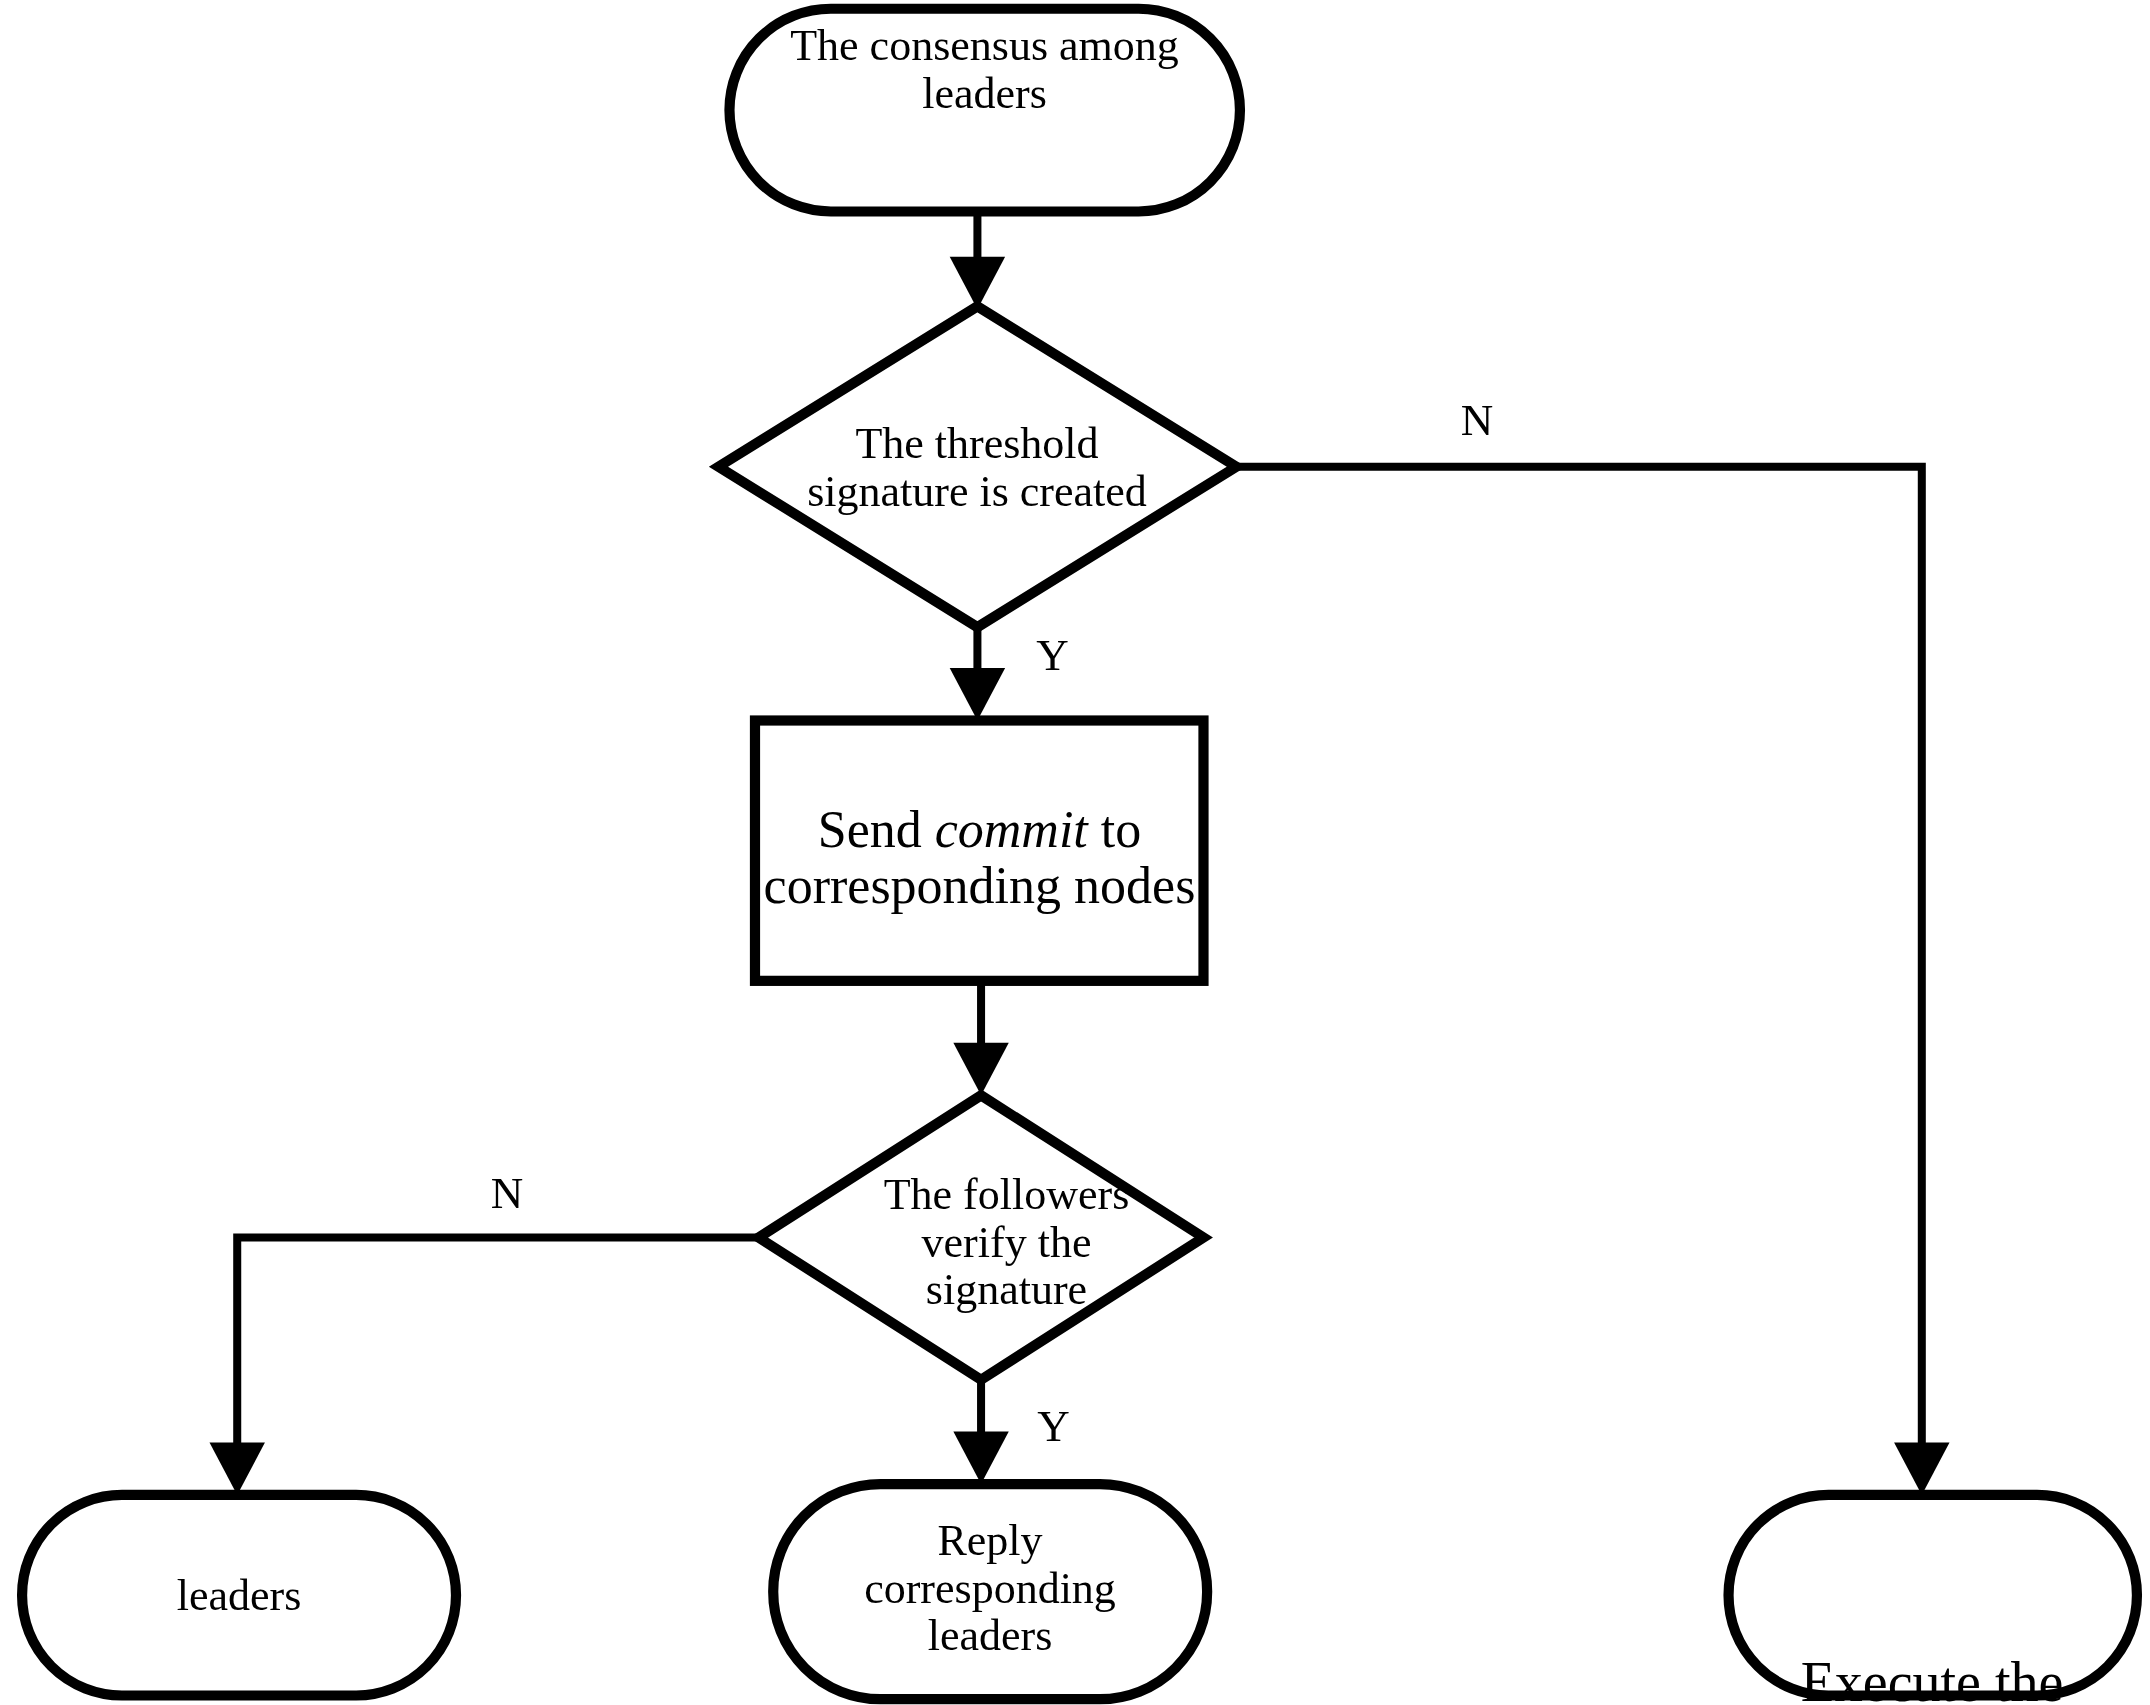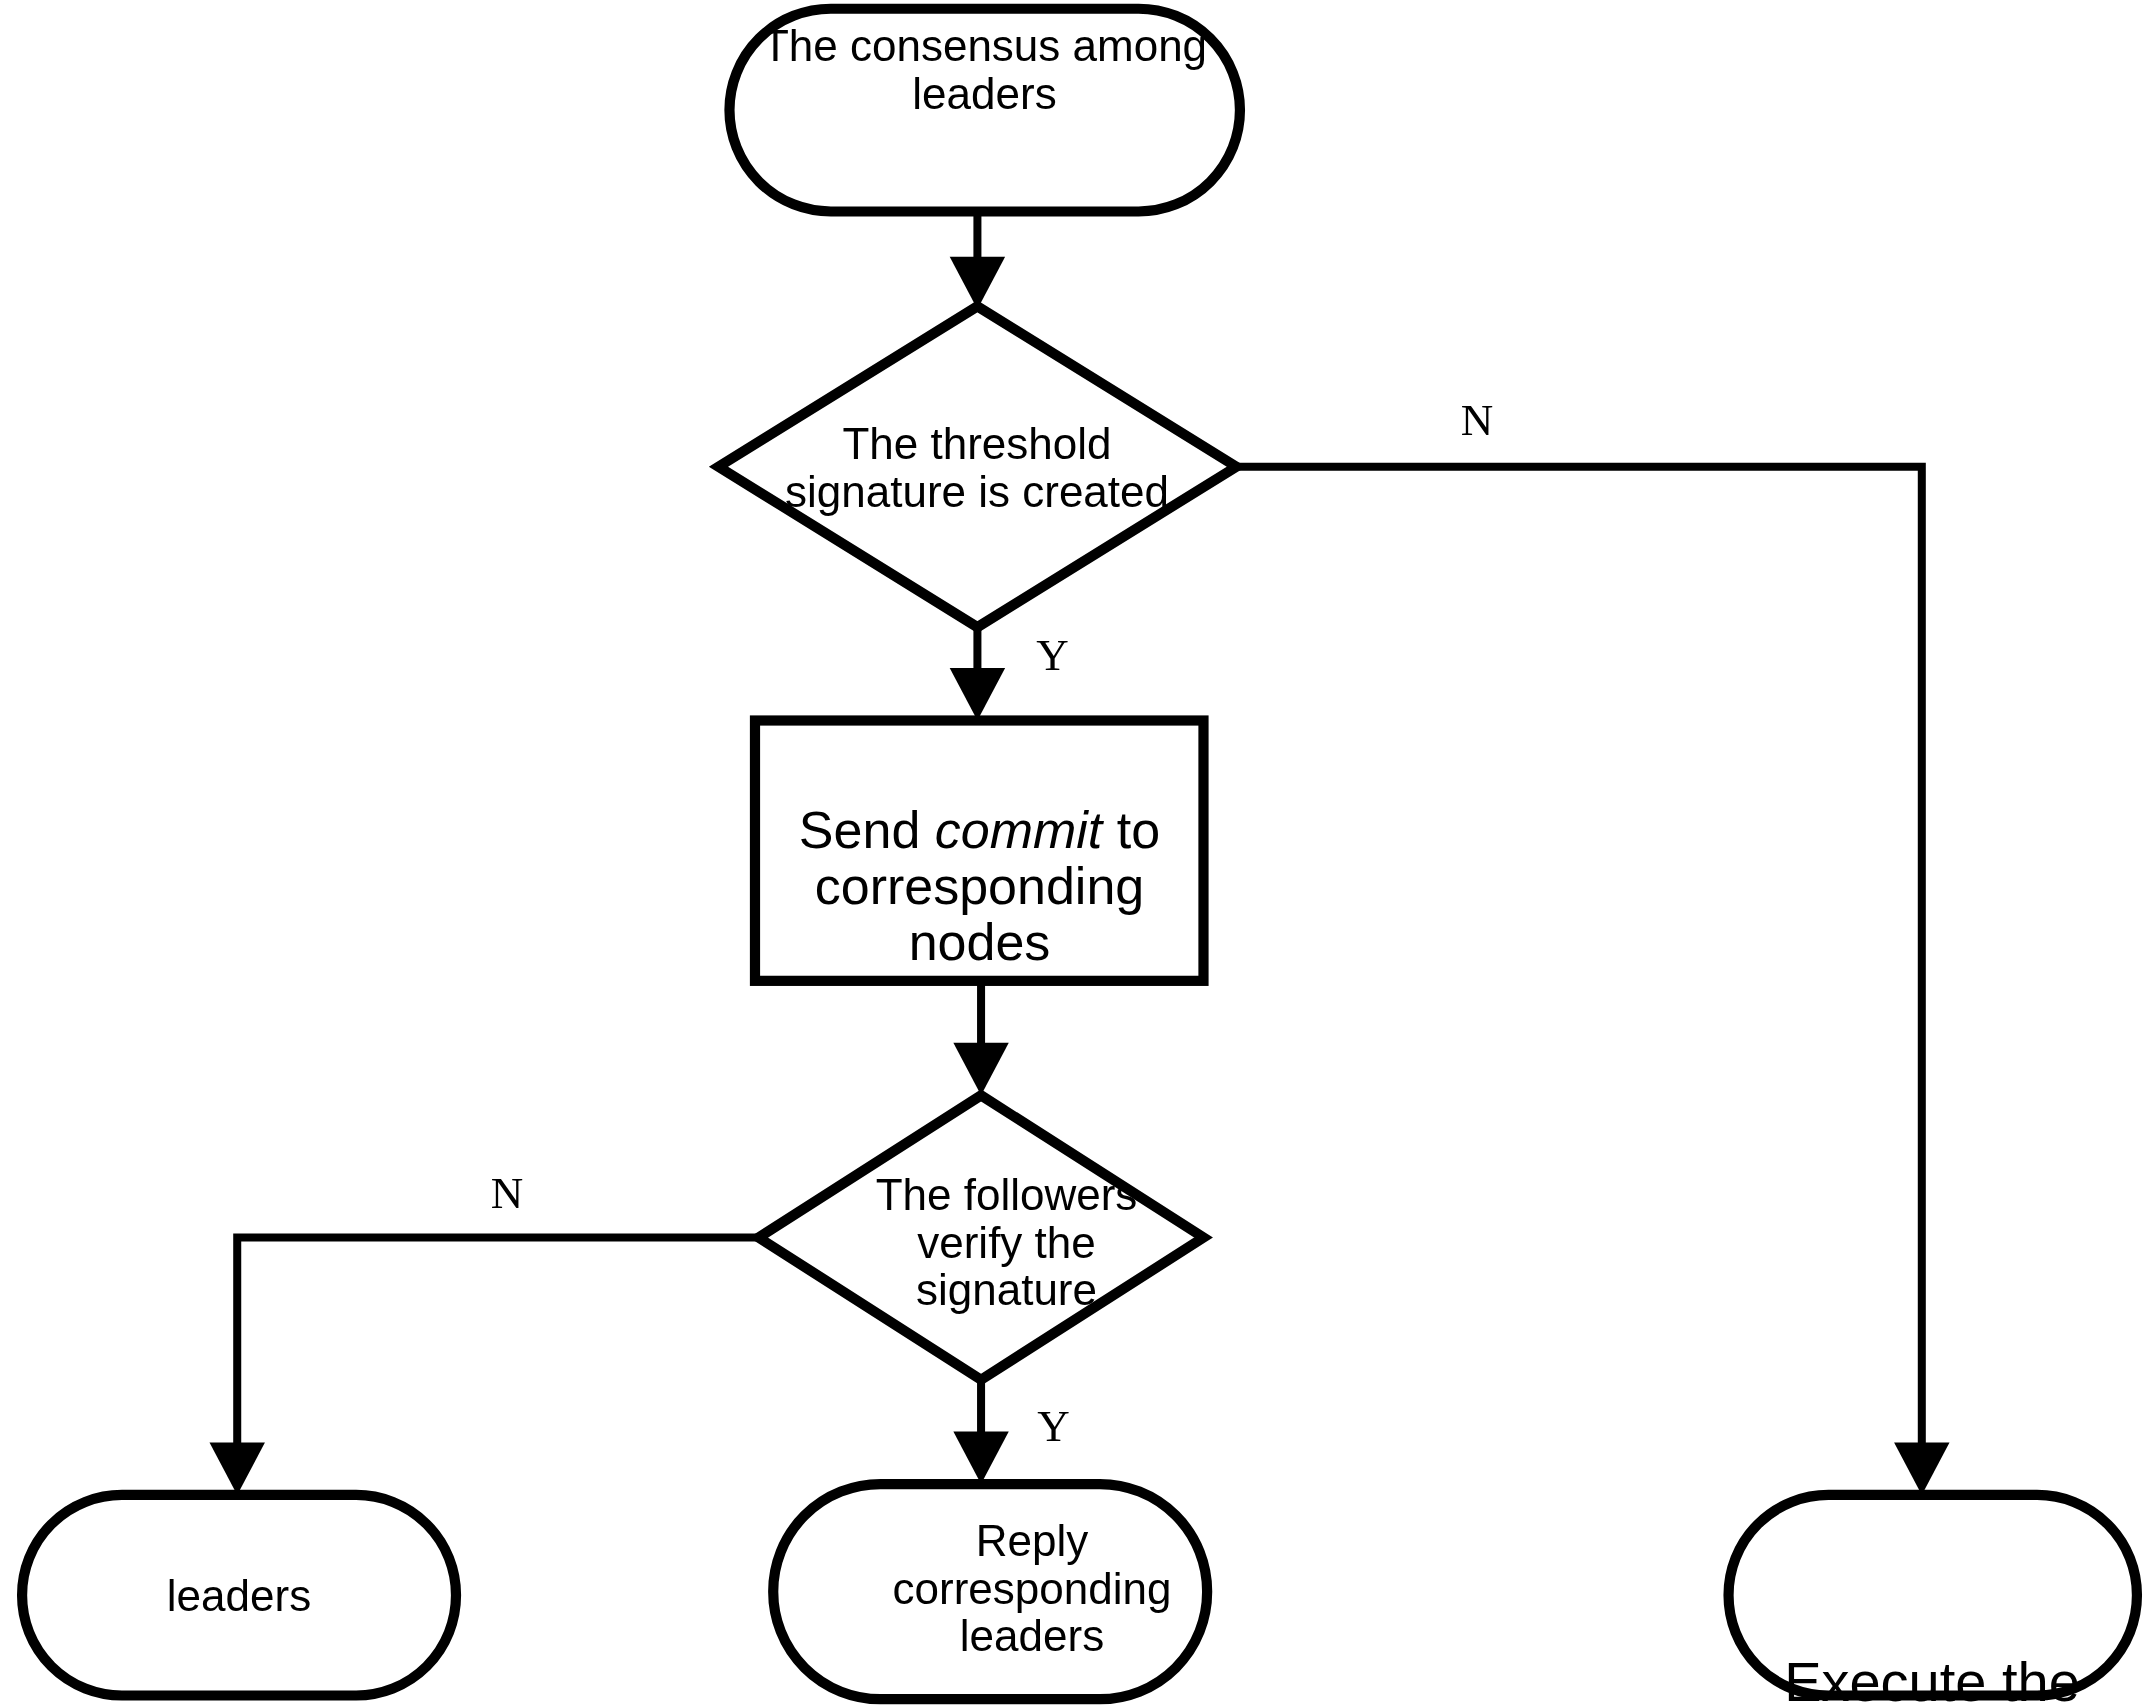--- a/index.html
+++ b/index.html
@@ -38,34 +38,34 @@
     fill: #000000;
     stroke: none;
   }
   .node-text {
     position: absolute;
     text-align: center;
     color: #000000;
     line-height: 1.08;
     white-space: pre-line;
     pointer-events: none;
-    font-family: Liberation Sans, sans-serif;
+    font-family: Liberation Serif, serif;
   }
   .edge-label {
     position: absolute;
     color: #000000;
     font-family: "Liberation Serif", "DejaVu Serif", serif;
     text-align: center;
   }
   .t-start   { left: 729px; top: 22px;   width: 511px; font-size: 44px; }
   .t-dec1    { left: 718px;  top: 420px;  width: 518px; font-size: 44px; }
   .t-proc    { left: 755px; top: 802px; width: 449px; font-size: 52px; }
   .t-dec2    { left: 784px; top: 1171px; width: 445px; font-size: 44px; }
   .t-finish  { left: 22px;   top: 1572px; width: 434px; font-size: 44px; }
-  .t-reply   { left: 815px; top: 1517px; width: 434px; font-size: 44px; }
+  .t-reply   { left: 773px; top: 1517px; width: 434px; font-size: 44px; }
   .t-pbft    { left: 1728px; top: 1652px; width: 408px; font-size: 56px; }
   .lbl-n1    { left: 1448px; top: 394px;  width: 58px;  font-size: 45px; }
   .lbl-y1    { left: 1027px; top: 629px;  width: 51px;  font-size: 45px; }
   .lbl-n2    { left: 478px;  top: 1167px; width: 58px;  font-size: 45px; }
   .lbl-y2    { left: 1028px; top: 1400px; width: 51px;  font-size: 45px; }
   .italic-word { font-style: italic; }
 </style>
 </head>
 <body>
 

